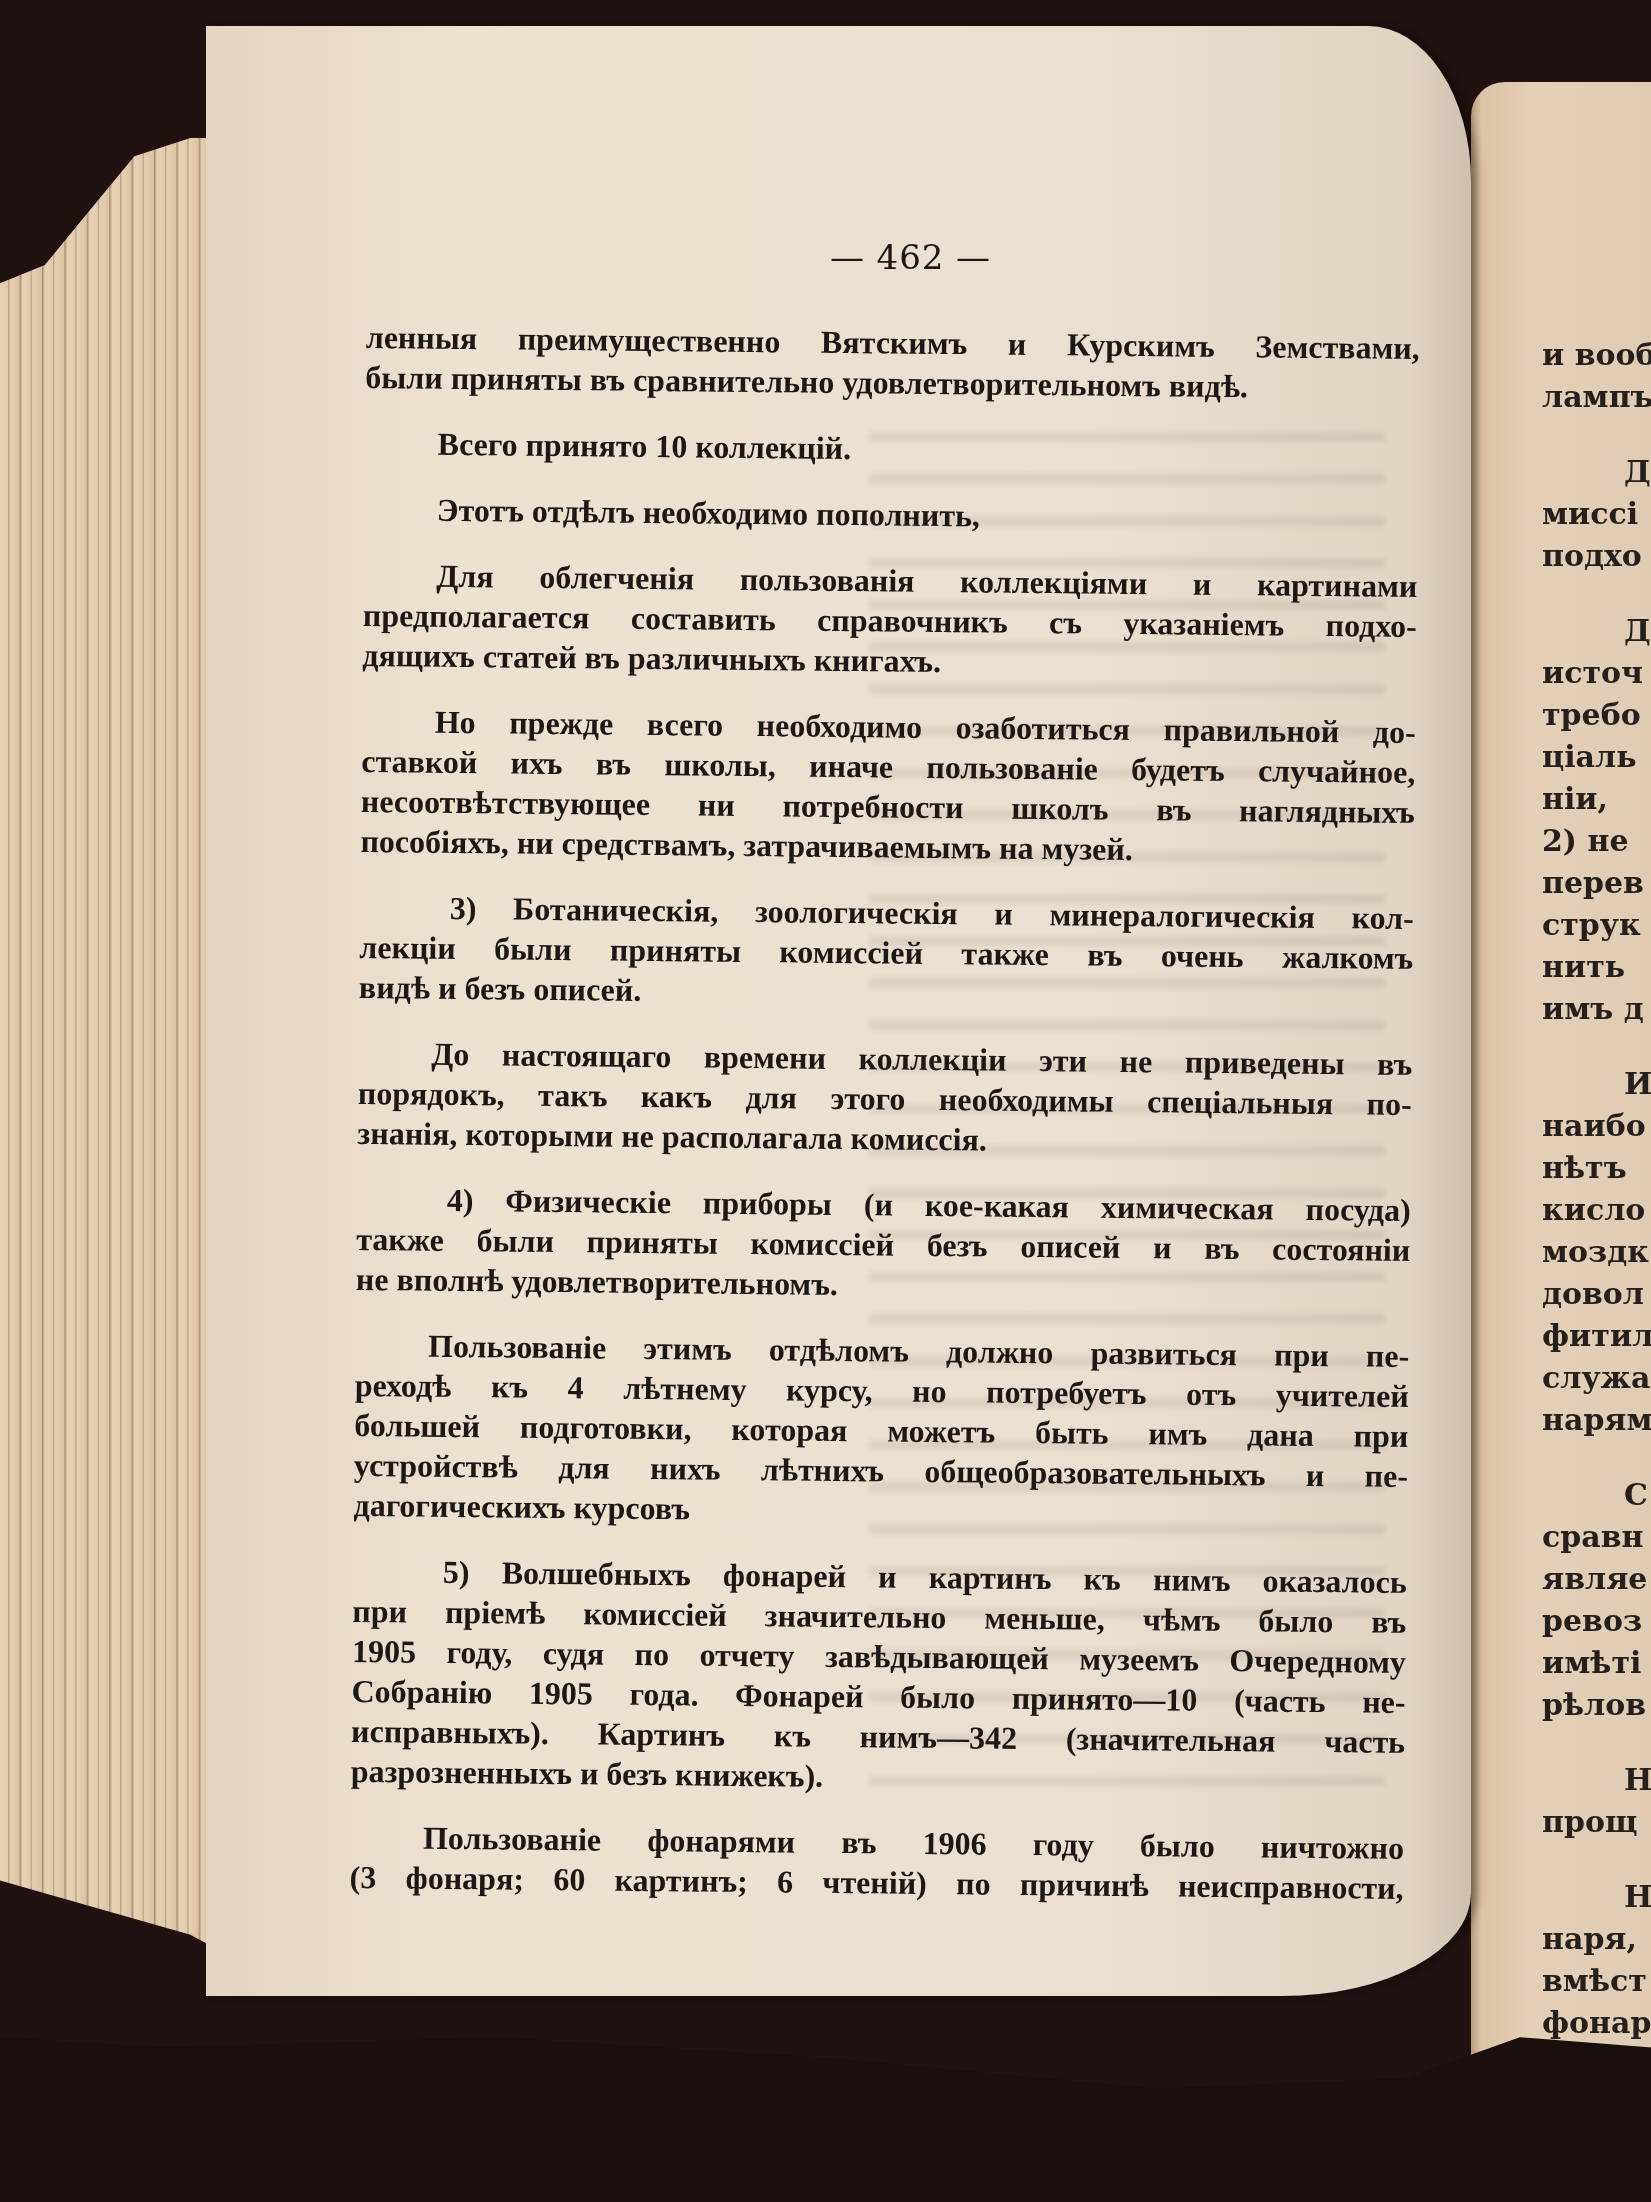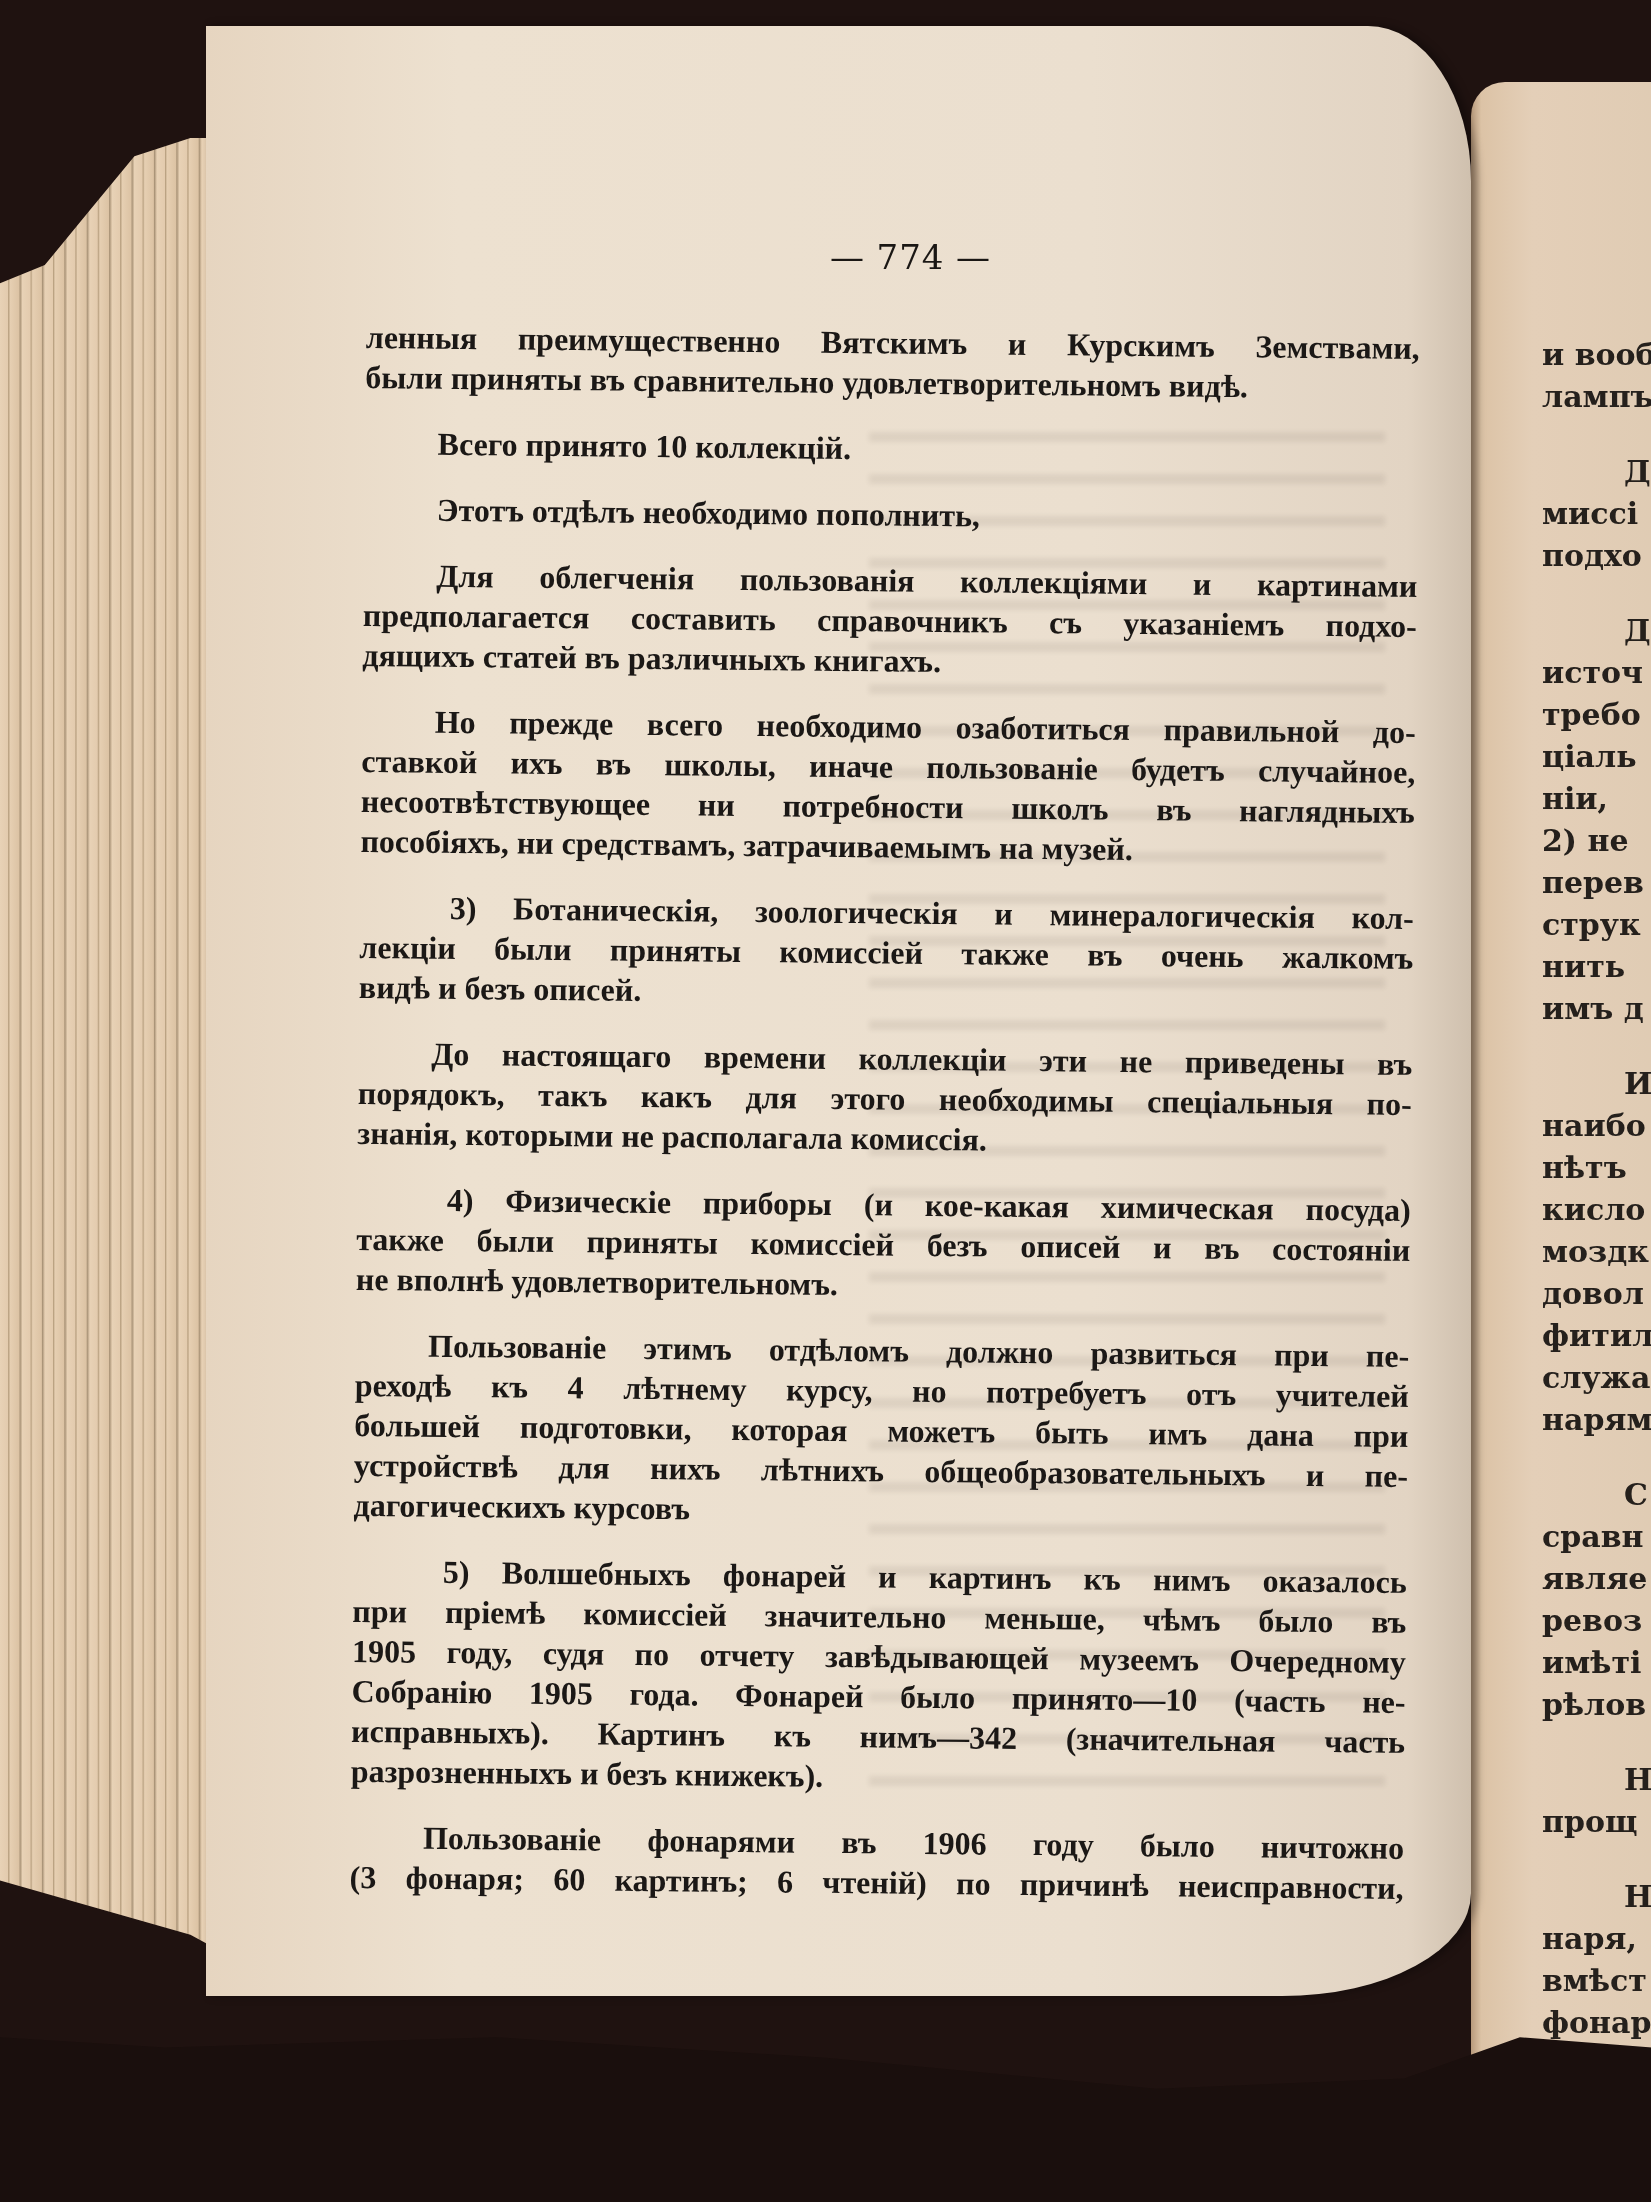--- a/index.html
+++ b/index.html
@@ -63,21 +63,21 @@
 </style>
 </head>
 <body>
 
 <div class="scene">
   <div class="page-edges"></div>
   <div class="right-page"></div>
   <div class="left-page"></div>
   <div class="ghost"></div>
 
-  <div class="page-number">— 774 —</div>
+  <div class="page-number">— 462 —</div>
 
   <div class="text-block">
     <p class="para">
       <span class="line">ленныя преимущественно Вятскимъ и Курскимъ Земствами,</span>
       <span class="line last">были приняты въ сравнительно удовлетворительномъ видѣ.</span>
     </p>
     <p class="para indent">
       <span class="line last">Всего принято 10 коллекцій.</span>
     </p>
     <p class="para indent">

